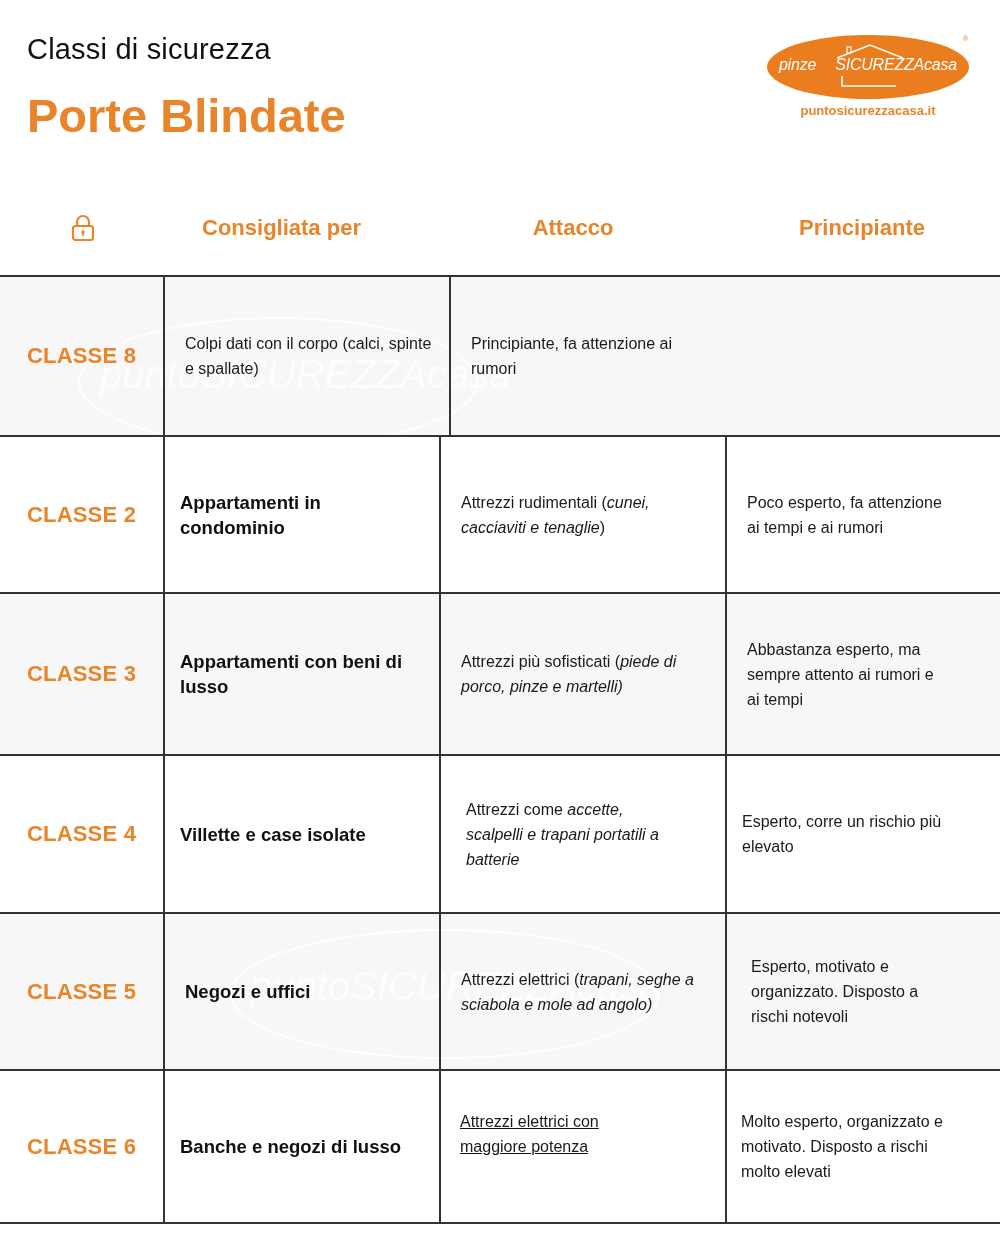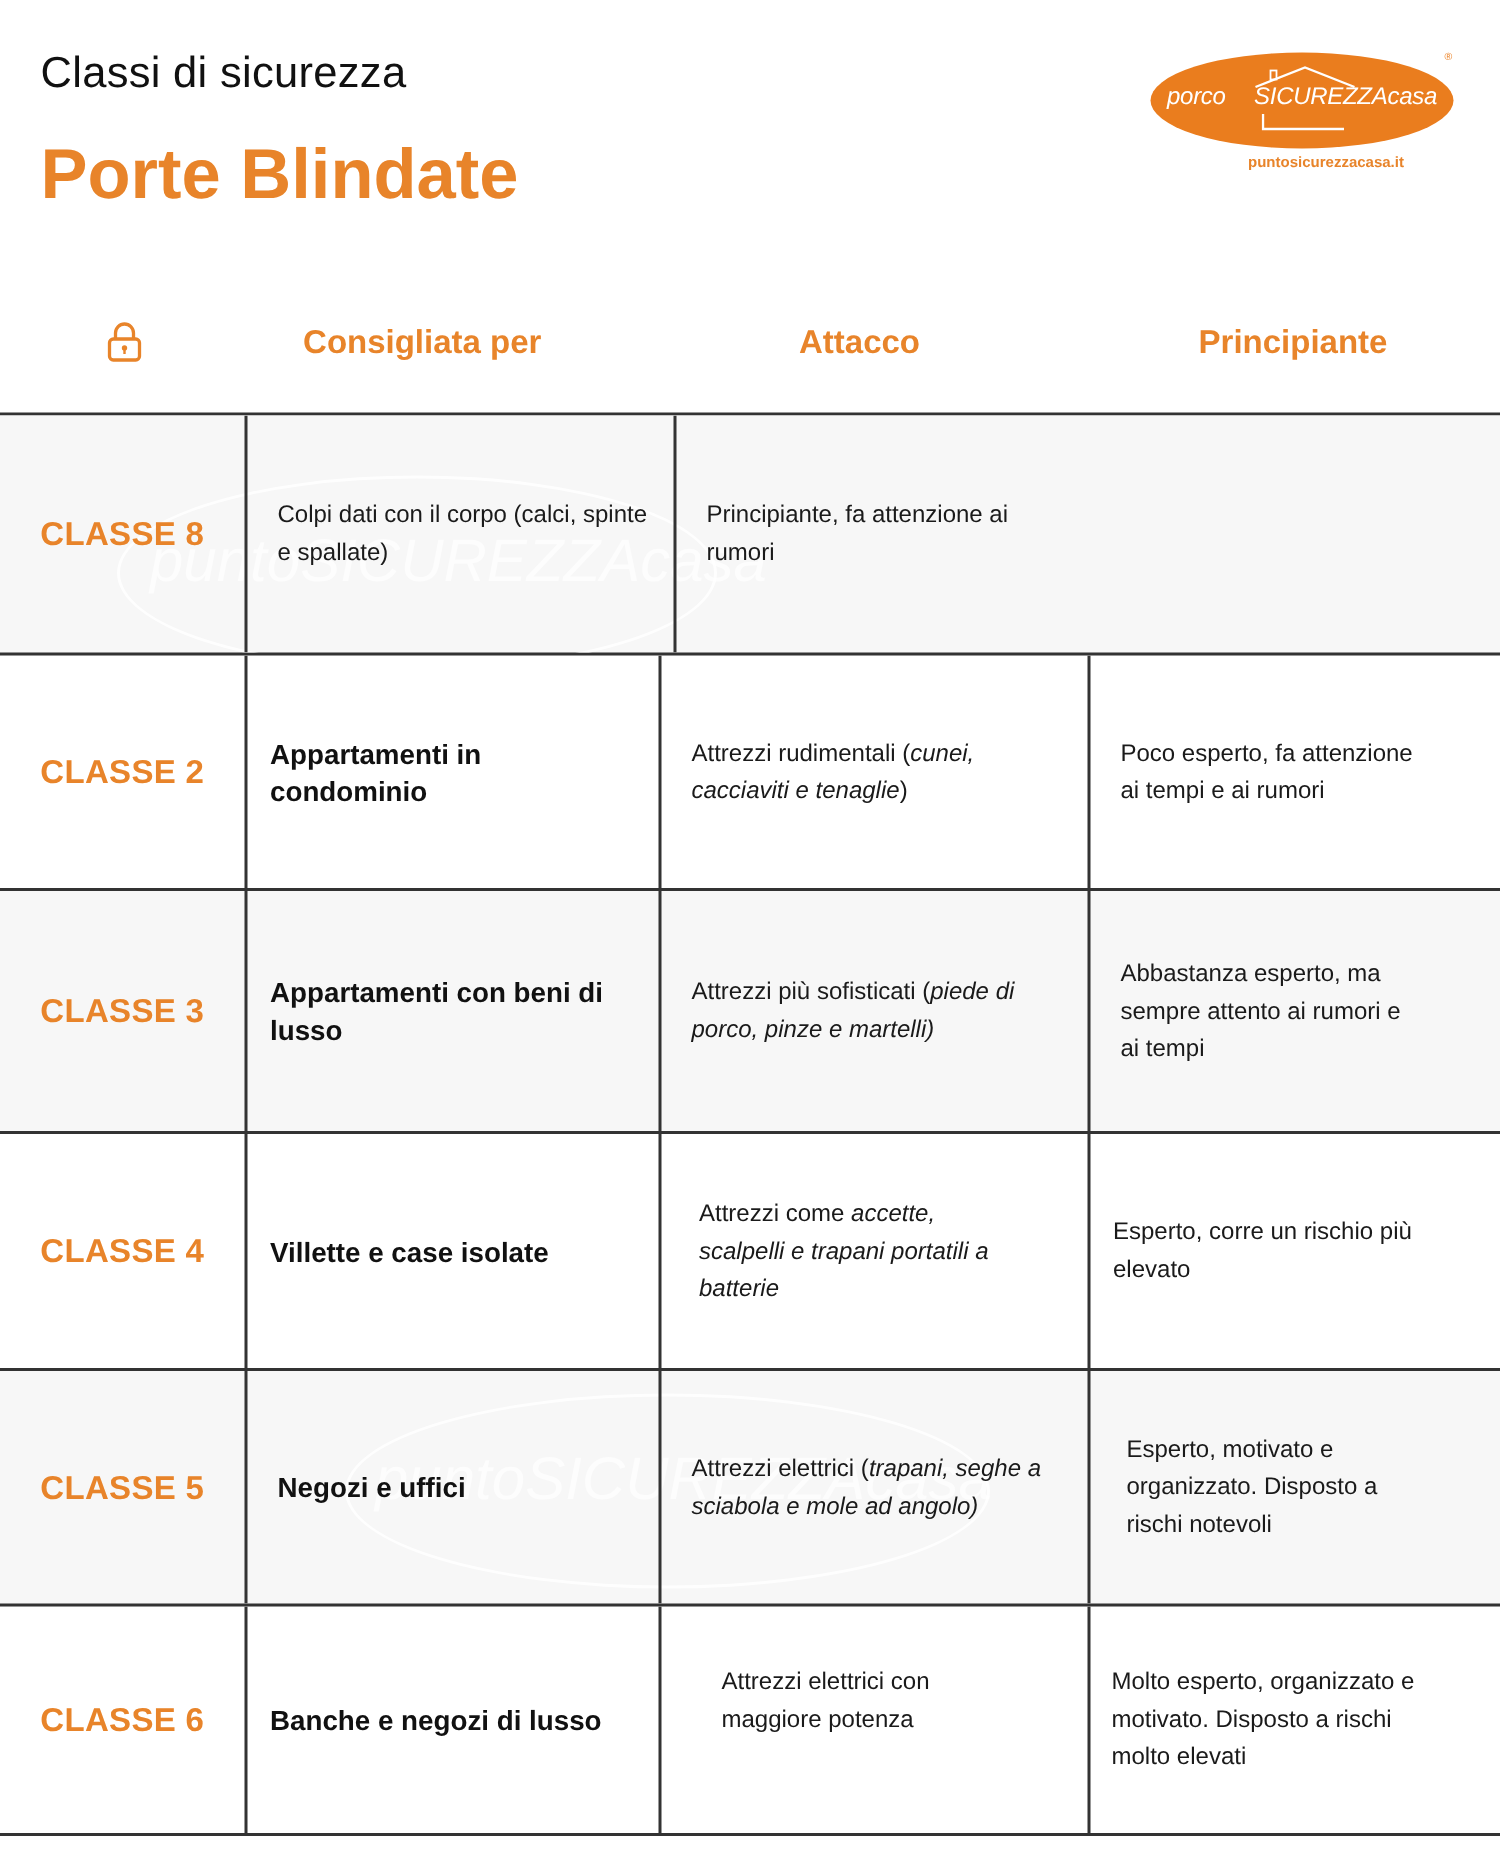--- a/index.html
+++ b/index.html
@@ -22,22 +22,22 @@
     }
     .logo-text {
       position: absolute; left: 0; top: 21px; width: 210px; text-align: center;
       color: #fff; font-size: 16px; font-style: italic; letter-spacing: -0.2px;
     }
     .logo-text b { font-weight: 400; margin-left: 19px; }
     .logo-roof { position: absolute; left: 72px; top: 8px; width: 70px; height: 16px; }
     .logo-floor { position: absolute; left: 78px; top: 41px; width: 56px; height: 12px; }
     .logo-reg { position: absolute; left: 200px; top: 0; font-size: 7px; color: #ea7d1e; }
     .logo-url {
-      position: absolute; left: 16px; top: 68px; width: 210px; text-align: center;
-      color: #e8842a; font-size: 10px; font-weight: 700;
+      position: absolute; left: 0; top: 68px; width: 210px; text-align: center;
+      color: #e8842a; font-size: 13px; font-weight: 700;
     }
 
     .head-row { position: absolute; left: 0; top: 200px; width: 1000px; height: 56px; }
     .head-cell {
       position: absolute; top: 0; height: 56px; display: flex; align-items: center; justify-content: center;
       color: #e8842a; font-weight: 700; font-size: 22px;
     }
     .lock { width: 30px; height: 30px; }
 
     .table { position: absolute; left: 0; top: 275px; width: 1000px; border-top: 2px solid #333; }
@@ -69,21 +69,21 @@
 <div class="subtitle">Classi di sicurezza</div>
 <div class="title">Porte Blindate</div>
 
 <div class="logo">
   <div class="logo-oval"></div>
   <svg class="logo-roof" viewBox="0 0 70 16">
     <polyline points="2,15 35,2 68,15" fill="none" stroke="#fff" stroke-width="1.6"></polyline>
     <rect x="12" y="4" width="4" height="6" fill="none" stroke="#fff" stroke-width="1.2"></rect>
   </svg>
   <div class="logo-text">
-    <span>porco</span><b>SICUREZZA</b><span>casa</span>
+    <span>pinze</span><b>SICUREZZA</b><span>casa</span>
   </div>
   <svg class="logo-floor" viewBox="0 0 56 12">
     <polyline points="1,0 1,10 55,10" fill="none" stroke="#fff" stroke-width="1.6"></polyline>
   </svg>
   <span class="logo-reg">®</span>
   <div class="logo-url">puntosicurezzacasa.it</div>
 </div>
 
 <div class="head-row">
   <div class="head-cell" style="left:0;width:165px;">
@@ -177,21 +177,21 @@
       </div>
   </div>
 
   <div class="row" style="height:153px;">
     <div class="cell c0">
         <span class="class-label">CLASSE 6</span>
       </div>
     <div class="cell c1">
         <span class="use-label">Banche e negozi di lusso</span>
       </div>
-    <div class="cell c2" style="padding-left:40px;align-items:flex-start;padding-top:38px;">
+    <div class="cell c2" style="padding-left:19px;align-items:flex-start;padding-top:38px;text-decoration:underline;">
         <span class="desc" style="max-width:200px;"><span>Attrezzi elettrici con maggiore potenza</span></span>
       </div>
     <div class="cell c3" style="padding-left:14px;">
         <span class="desc" style="max-width:255px;">Molto esperto, organizzato e motivato. Disposto a rischi molto elevati</span>
       </div>
   </div>
 
 </div>
 
 </body></html>

